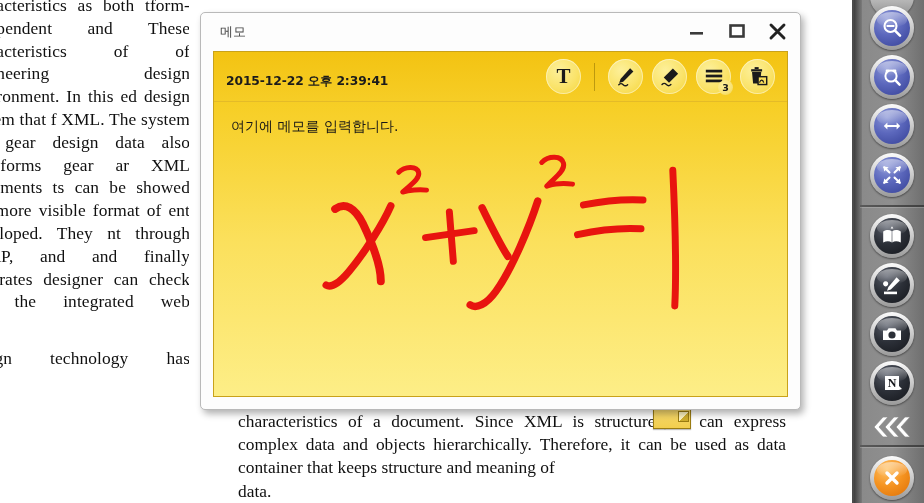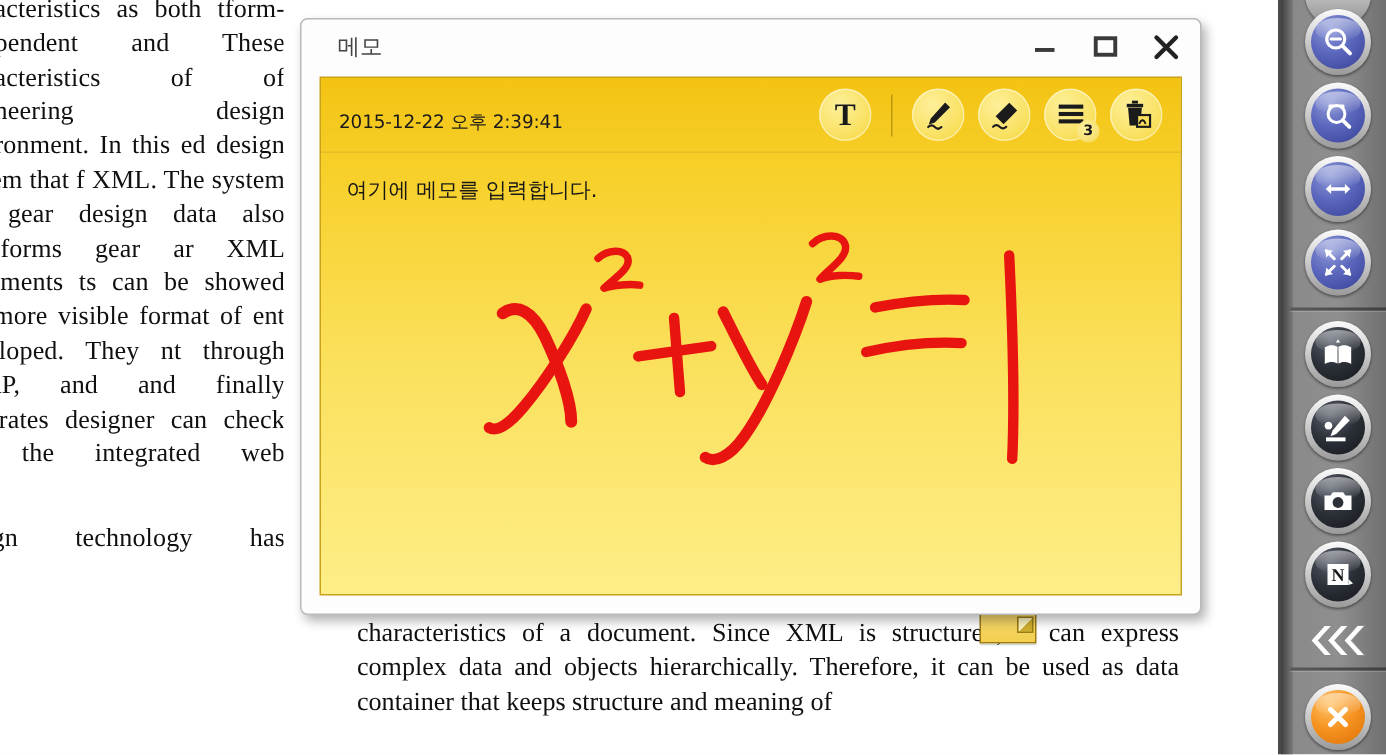--- a/index.html
+++ b/index.html
@@ -60,21 +60,21 @@
     border:1px solid #b9b9b9;
     border-radius:5px;
     box-shadow:3px 4px 7px rgba(0,0,0,.30);
   }
   #memo-titlebar {
     position:relative; height:37px;
     display:flex; align-items:center;
   }
   #memo-title {
     font-family:"DejaVu Sans", sans-serif;
-    font-size:15px; color:#444; margin-left:12px; font-weight:500;padding-left:12px;
+    font-size:13px; color:#444; margin-left:7px; font-weight:500;padding-left:12px;
   }
   #memo-window-controls {
     position:absolute; right:10px; top:6px;
     display:flex; align-items:center; gap:14px;
   }
   .winbtn {
     width:26px; height:24px;
     display:flex; align-items:center; justify-content:center;
     cursor:pointer;
   }
@@ -86,21 +86,21 @@
     border:1px solid #c9a21a;
   }
   #memo-toolbar {
     position:relative; height:50px;
     display:flex; align-items:center;
     background:linear-gradient(180deg,#f3c312 0%, #f6cd26 100%);
     border-bottom:1px solid #e4bb28;
   }
   #memo-timestamp {
     font-family:"DejaVu Sans", sans-serif;
-    font-size:12.3px; font-weight:normal; color:#1b1b1b;
+    font-size:12.3px; font-weight:bold; color:#1b1b1b;
     margin-left:12px; letter-spacing:-0.1px;margin-top:9px;
   }
   #memo-tools {
     margin-left:auto; margin-right:12px;
     display:flex; align-items:center; gap:9px;
   }
   .tool-btn {
     position:relative;
     width:35px; height:35px; border-radius:50%;
     background:radial-gradient(circle at 38% 32%, #fdf09a 0%, #fae36a 55%, #f5d537 100%);
@@ -205,20 +205,21 @@
   <div class="doc-col-left">
     <p class="para1">characteristics as both tform-independent and These characteristics of of engineering design environment.  In this ed design system that f XML.  The system om gear design data also transforms gear ar XML documents ts can be showed not more visible format of ent developed.  They nt through SOAP, and and finally generates designer can check the the integrated web</p>
     <p class="para2">design technology has</p>
   </div>
 
   <div class="doc-gap"></div>
   <div class="doc-rule"></div>
 
   <div class="doc-bottom">
     <span>characteristics of a document.  Since XML is structured, it can express complex data and objects hierarchically.  Therefore, it can be used as data container that keeps structure and meaning of</span>
+    <div class="lastline">data.</div>
   </div>
 
   <div id="inline-note-marker">
     <div class="fold"></div>
   </div>
 </div>
 
 <div id="memo-window">
 
   <div id="memo-titlebar">

